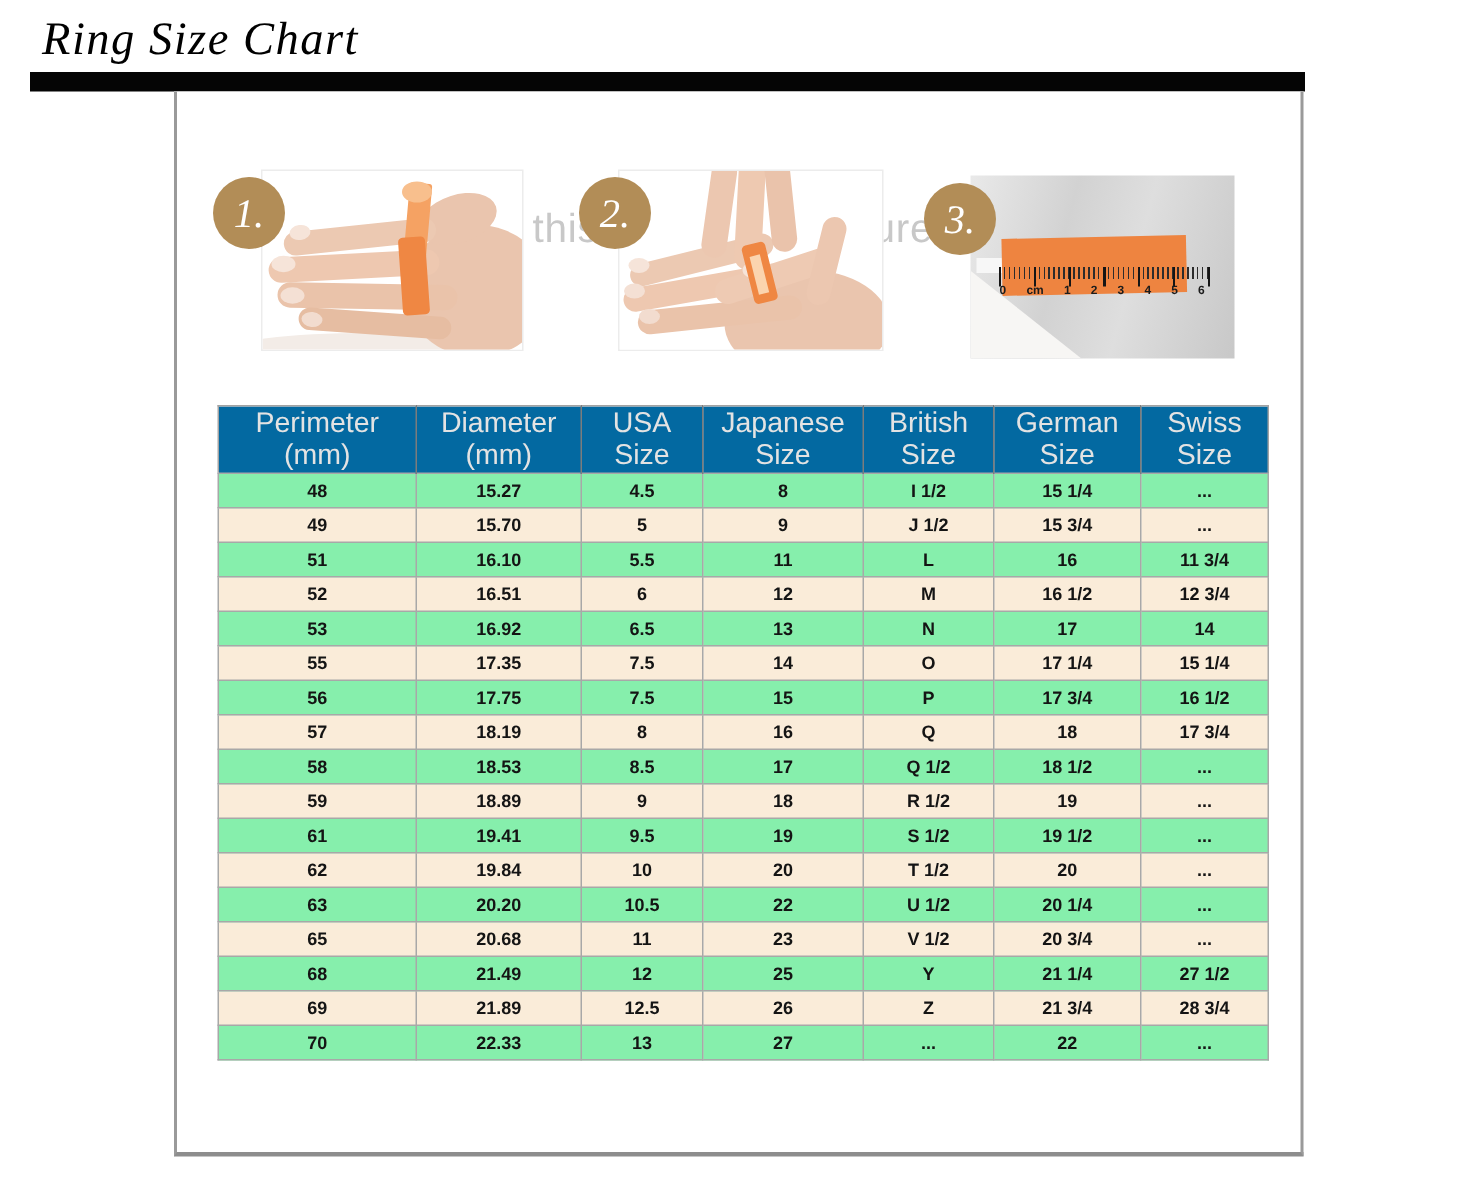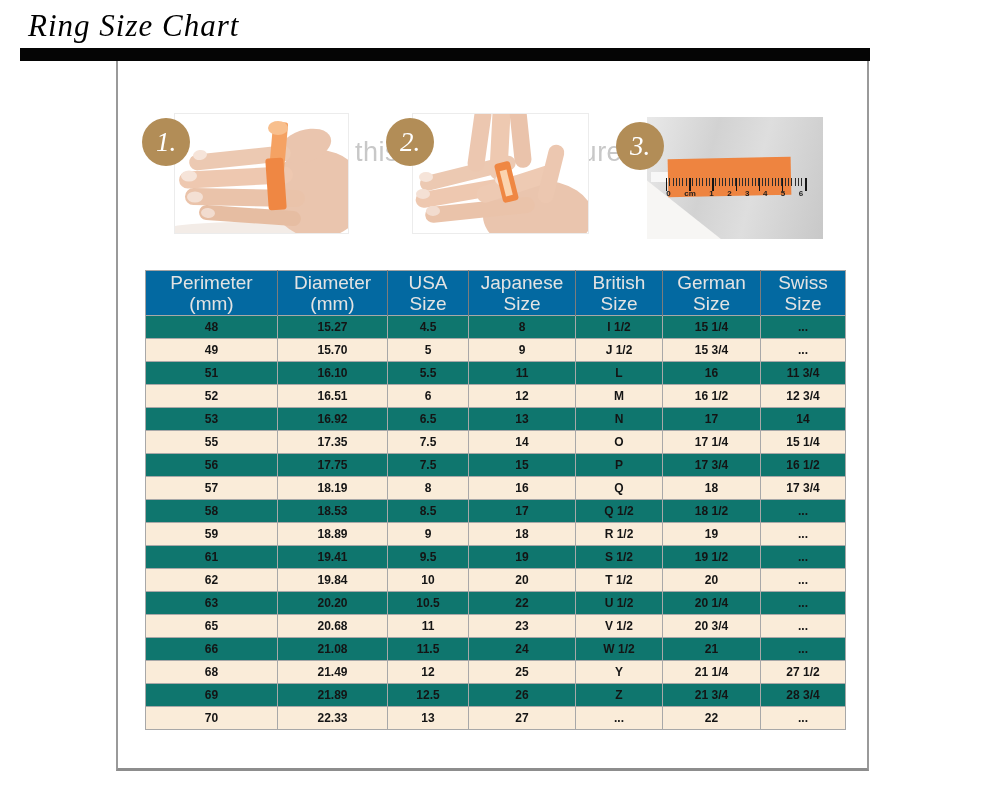--- a/index.html
+++ b/index.html
@@ -63,21 +63,21 @@
   .size-table col.c7{width:85px}
   .size-table th {
     background:#0369a1; color:#e3e3e3; font-weight:400; font-size:19px; line-height:21px;
     white-space:pre-line; text-align:center; vertical-align:middle; height:45px; padding:0;
   }
   .size-table th + th { border-left:1px solid #7c7c7c;margin-top:32px; }
   .size-table td {
     border:1px solid #a8a8a8; height:23px; text-align:center; vertical-align:middle;
     font-size:12px; font-weight:bold; color:#141414; padding:0;
   }
-  .size-table tbody tr { background:#0f766e; }
+  .size-table tbody tr { background:#86efac; }
   .size-table tbody tr:nth-child(even) { background:#faecd9; }
 </style>
 </head>
 <body>
 
 <div class="page">
 
   <div class="page-title">Ring Size Chart</div>
   <div class="black-bar"></div>
 
@@ -314,29 +314,20 @@
         <tr>
           <td>65</td>
           <td>20.68</td>
           <td>11</td>
           <td>23</td>
           <td>V 1/2</td>
           <td>20 3/4</td>
           <td>...</td>
         </tr>
         <tr>
-          <td>66</td>
-          <td>21.08</td>
-          <td>11.5</td>
-          <td>24</td>
-          <td>W 1/2</td>
-          <td>21</td>
-          <td>...</td>
-        </tr>
-        <tr>
           <td>68</td>
           <td>21.49</td>
           <td>12</td>
           <td>25</td>
           <td>Y</td>
           <td>21 1/4</td>
           <td>27 1/2</td>
         </tr>
         <tr>
           <td>69</td>

